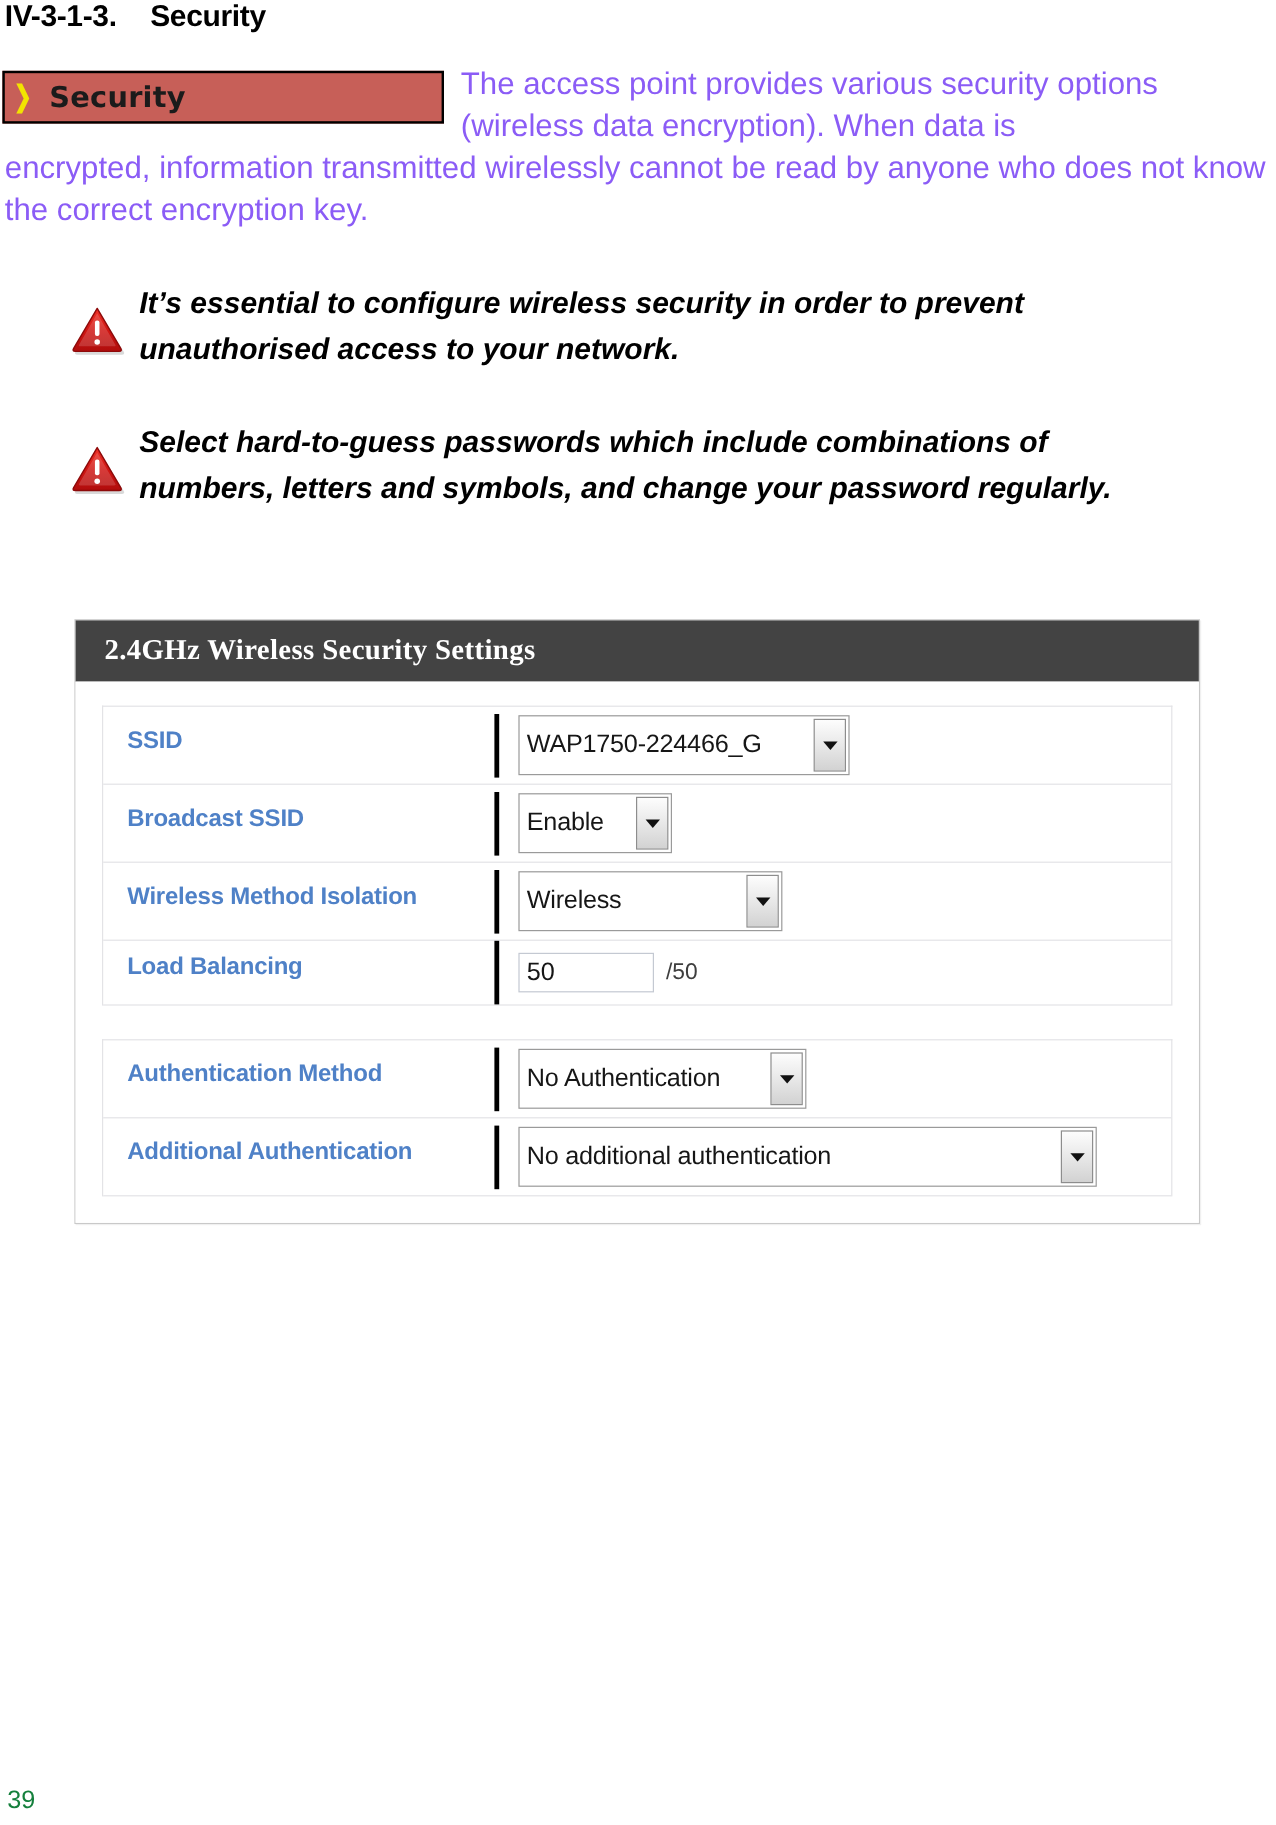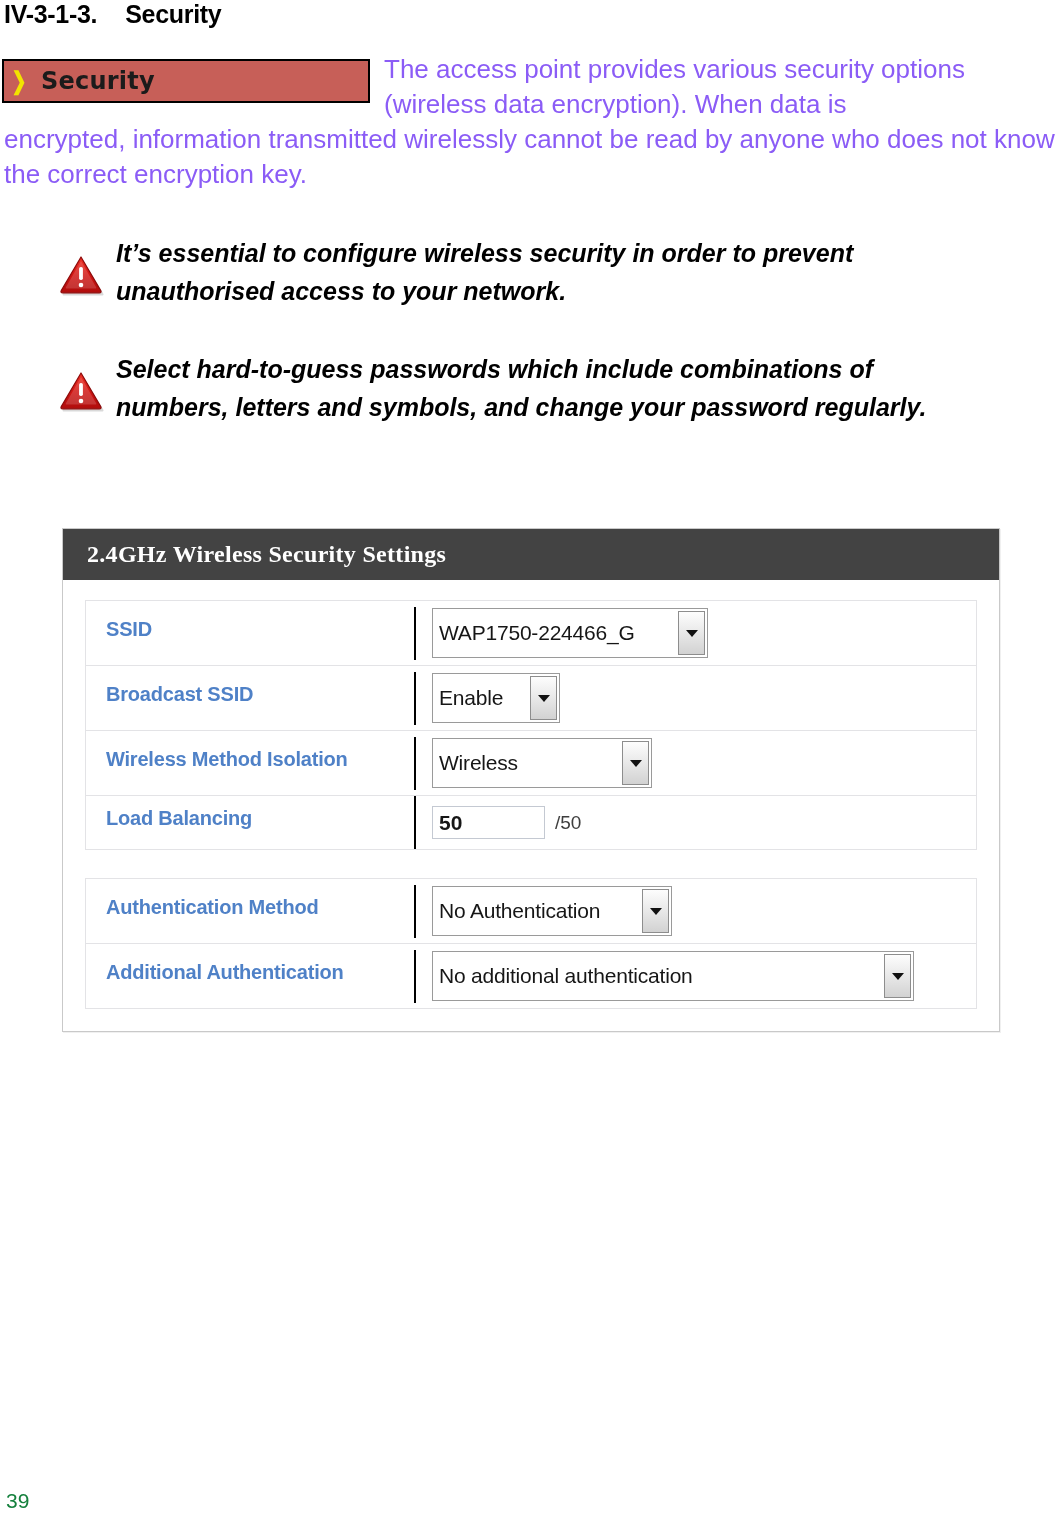--- a/index.html
+++ b/index.html
@@ -100,21 +100,20 @@
   
   .ui-panel {
     position: absolute;
     left: 62px;
     top: 516px;
     width: 938px;
     background: #ffffff;
     border: 1px solid #c9c9c9;
     box-sizing: border-box;
     box-shadow: 1px 1px 0 rgba(0,0,0,0.06);
-    margin-top: 12px;
   }
   .ui-panel-header {
     background: #434343;
     color: #ffffff;
     font-family: "Liberation Serif", serif;
     font-weight: bold;
     font-size: 24px;
     padding: 12px 0 12px 24px;
     letter-spacing: 0.3px;
   }
@@ -133,21 +132,21 @@
     align-items: center;
     border-bottom: 1px solid #e3e3e6;
     min-height: 46px;
   }
   .row-label {
     flex: 0 0 330px;
     font-size: 20px;
     font-weight: bold;
     color: #4f81c7;
     padding: 11px 0 19px 20px;
-    border-right: 2px solid #000000;
+    border-right: 4px solid #000000;
     box-sizing: border-box;
     letter-spacing: -0.2px;
   }
   .row-value {
     flex: 1 1 auto;
     padding: 7px 0 7px 16px;
     display: flex;
     align-items: center;
     box-sizing: border-box;
   }
@@ -200,21 +199,20 @@
     width: 113px;
     height: 33px;
     border: 1px solid #c4c9d2;
     background: #fff;
     display: flex;
     align-items: center;
     padding: 0 6px;
     font-size: 21px;
     color: #161616;
     box-sizing: border-box;
-    font-weight: bold;
   }
   .suffix {
     font-size: 19px;
     color: #3e3e3e;
     margin-left: 10px;
   }
 
   
   .page-number {
     position: absolute;

